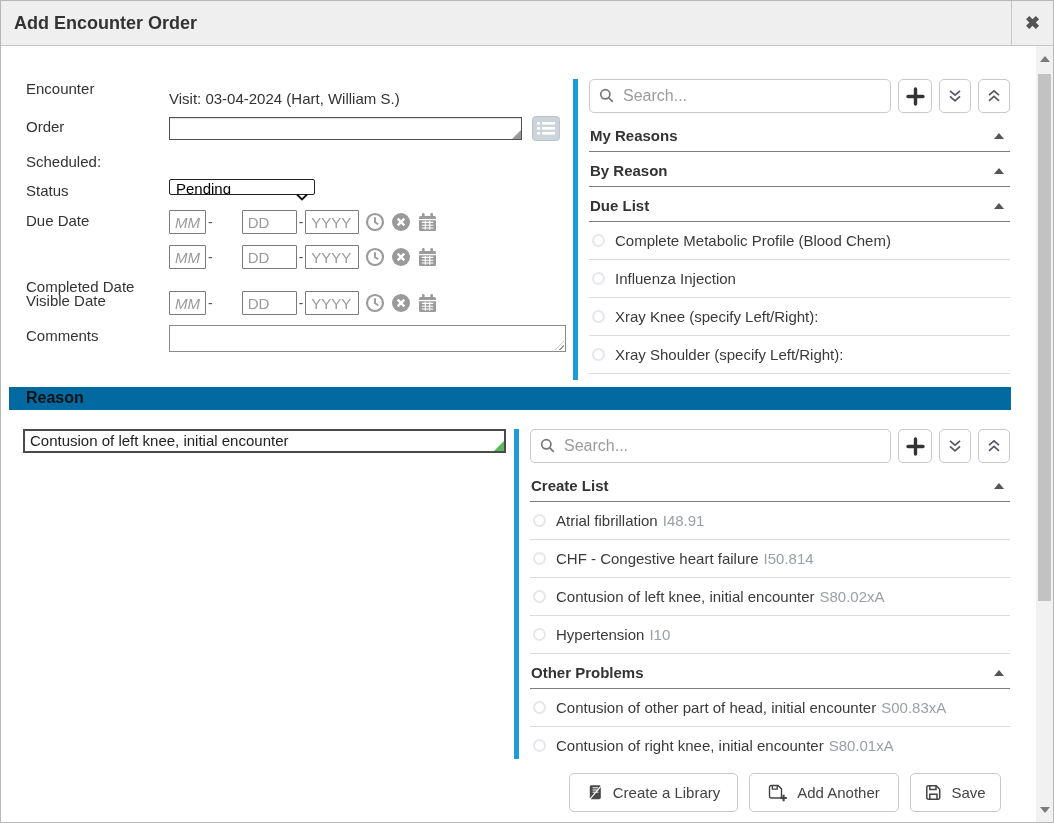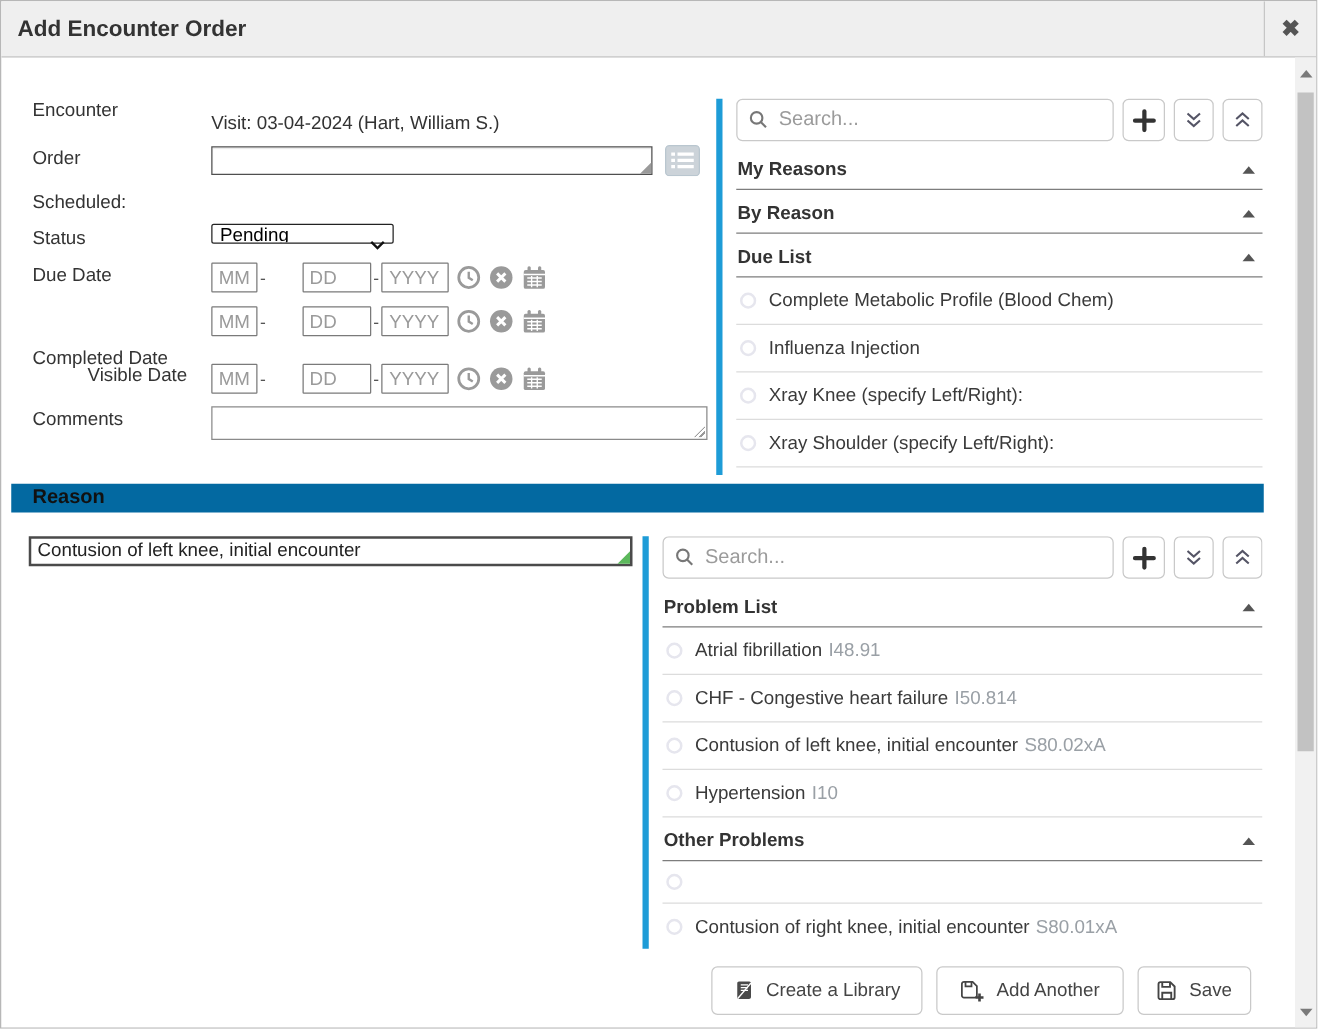--- a/index.html
+++ b/index.html
@@ -30,21 +30,21 @@
   .resize-green { position:absolute; right:2px; bottom:2px; width:0; height:0; border-bottom:10px solid #5cb85c; border-left:10px solid transparent; }
   .list-btn { position:absolute; left:531px; top:115px; width:28px; height:25px; cursor:pointer; }
 
   .select-wrap { position:absolute; left:168px; top:178px; width:146px; height:16px; }
   .status-select { width:100%; height:100%; -webkit-appearance:none; appearance:none; border:1px solid #222; border-radius:2px; background:#fff; font-family:"Liberation Sans",sans-serif; font-size:15px; color:#000; padding:0 22px 0 6px; }
   .select-caret { position:absolute; right:7px; top:8px; pointer-events:none; }
 
   .date-row { position:absolute; display:flex; align-items:center; }
   .di { height:24px; border:1px solid #7a7a7a; border-radius:1px; font-family:"Liberation Sans",sans-serif; font-size:15px; padding:0 5px; color:#333; outline:none; }
   .di::placeholder { color:#9a9a9a; }
-  .di-mm { width:37px; } .di-dd { width:55px;margin-left:27px; } .di-yy { width:54px; }
+  .di-mm { width:37px;font-style:italic; } .di-dd { width:55px;margin-left:27px; } .di-yy { width:54px; }
   .dsep { color:#555; margin:0 2px; font-size:14px; }
   .dico { margin-left:6px; display:inline-flex; cursor:pointer; }
   .dico:first-of-type { margin-left:9px; }
 
   .comments-wrap { position:absolute; left:168px; top:324px; width:397px; height:27px; }
   .comments-ta { width:100%; height:100%; border:1px solid #8a8a8a; resize:none; font-family:"Liberation Sans",sans-serif; font-size:14px; padding:3px 5px; outline:none; }
   .resize-lines { position:absolute; right:2px; bottom:2px; width:9px; height:9px; clip-path:polygon(100% 0,100% 100%,0 100%); background:repeating-linear-gradient(135deg,transparent 0 2px,#9a9a9a 2px 3.4px); }
 
   
   .panel { position:absolute; border-left:5px solid #1e9cd7; padding-left:11px; background:#fff; }
@@ -178,21 +178,21 @@
           <rect x="2" y="4" width="17" height="15" rx="1.5" fill="#9a9a9a"></rect>
           <rect x="5" y="1" width="2.6" height="4.6" rx="1.2" fill="#9a9a9a"></rect>
           <rect x="13.4" y="1" width="2.6" height="4.6" rx="1.2" fill="#9a9a9a"></rect>
           <path d="M2 7.6h17" stroke="#fff" stroke-width="1.3"></path>
           <path d="M4.8 10.4h11.6M4.8 13.2h11.6M4.8 16h11.6" stroke="#fff" stroke-width="1.1"></path>
           <path d="M8.3 8.8v9M12.8 8.8v9" stroke="#fff" stroke-width="1.1"></path>
         </svg>
     </span>
   </div>
 
-  <div class="flabel" style="left:25px;top:291px;margin-left:44px;">Visible Date</div>
+  <div class="flabel" style="left:25px;top:291px;">Visible Date</div>
   <div class="date-row" style="left:168px;top:290px;">
     <input class="di di-mm" placeholder="MM" style="">
     <span class="dsep">-</span>
     <input class="di di-dd" placeholder="DD" style="">
     <span class="dsep">-</span>
     <input class="di di-yy" placeholder="YYYY" style="">
     <span class="dico">
       <svg width="20" height="20" viewBox="0 0 20 20">
           <circle cx="10" cy="10" r="8" fill="none" stroke="#9a9a9a" stroke-width="2.2"></circle>
           <path d="M10 5.3V10.2l3.2 2" fill="none" stroke="#9a9a9a" stroke-width="1.9"></path>
@@ -314,21 +314,21 @@
       </button>
       <button class="sq-btn narrow">
         <svg width="16" height="16" viewBox="0 0 16 16">
             <path d="M3 7.2l5-4.4 5 4.4M3 12.8l5-4.4 5 4.4" fill="none" stroke="#556" stroke-width="1.7"></path>
           </svg>
       </button>
     </div>
 
     <div class="acc">
       <div class="acc-header">
-        <span class="acc-title">Problem List</span>
+        <span class="acc-title">Create List</span>
         <span class="caret-up"></span>
       </div>
       <div class="acc-item">
         <span class="radio"></span>
         <span><span>Atrial fibrillation</span><span class="code">I48.91</span></span>
       </div>
       <div class="acc-item">
         <span class="radio"></span>
         <span><span>CHF - Congestive heart failure</span><span class="code">I50.814</span></span>
       </div>
@@ -339,20 +339,21 @@
       <div class="acc-item">
         <span class="radio"></span>
         <span><span>Hypertension</span><span class="code">I10</span></span>
       </div>
       <div class="acc-header">
         <span class="acc-title">Other Problems</span>
         <span class="caret-up"></span>
       </div>
       <div class="acc-item">
         <span class="radio"></span>
+        <span><span>Contusion of other part of head, initial encounter</span><span class="code">S00.83xA</span></span>
       </div>
       <div class="acc-item">
         <span class="radio"></span>
         <span><span>Contusion of right knee, initial encounter</span><span class="code">S80.01xA</span></span>
       </div>
     </div>
   </div>
 
   <div class="footer">
     <button class="footer-btn btn-library">

